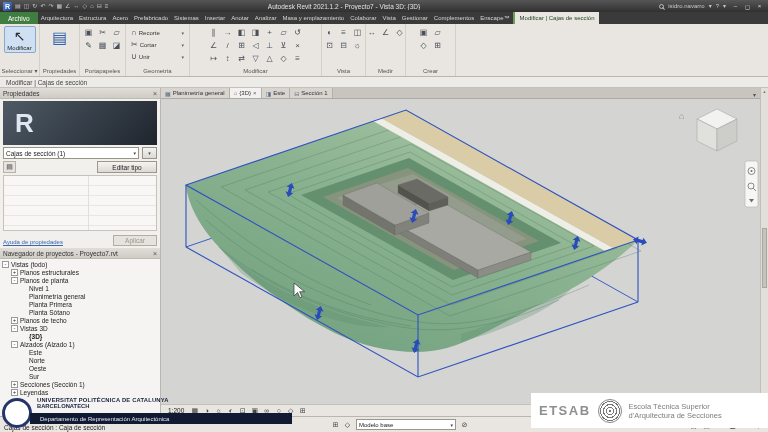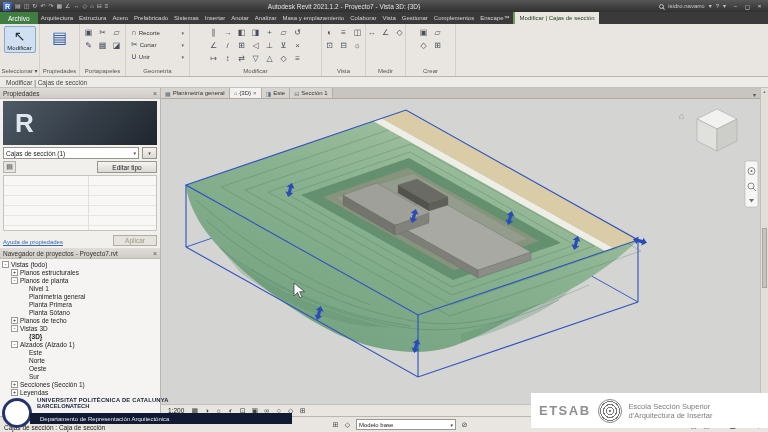--- a/index.html
+++ b/index.html
@@ -630,16 +630,16 @@
   <div class="l1">UNIVERSITAT POLITÈCNICA DE CATALUNYA</div>
   <div class="l2">BARCELONATECH</div>
 </div>
 <div class="wm-dept">
   <span>Departamento de Representación Arquitectónica</span>
 </div>
 <div class="wm-etsab">
   <span class="etsab-word">ETSAB</span>
   <span class="etsab-logo"></span>
   <span class="etsab-school">
-    <div>Escola Sección Superior</div>
-    <div>d'Arquitectura de Insertar</div>
+    <div>Escola Tècnica Superior</div>
+    <div>d'Arquitectura de Secciones</div>
   </span>
 </div>
 
 </body></html>

